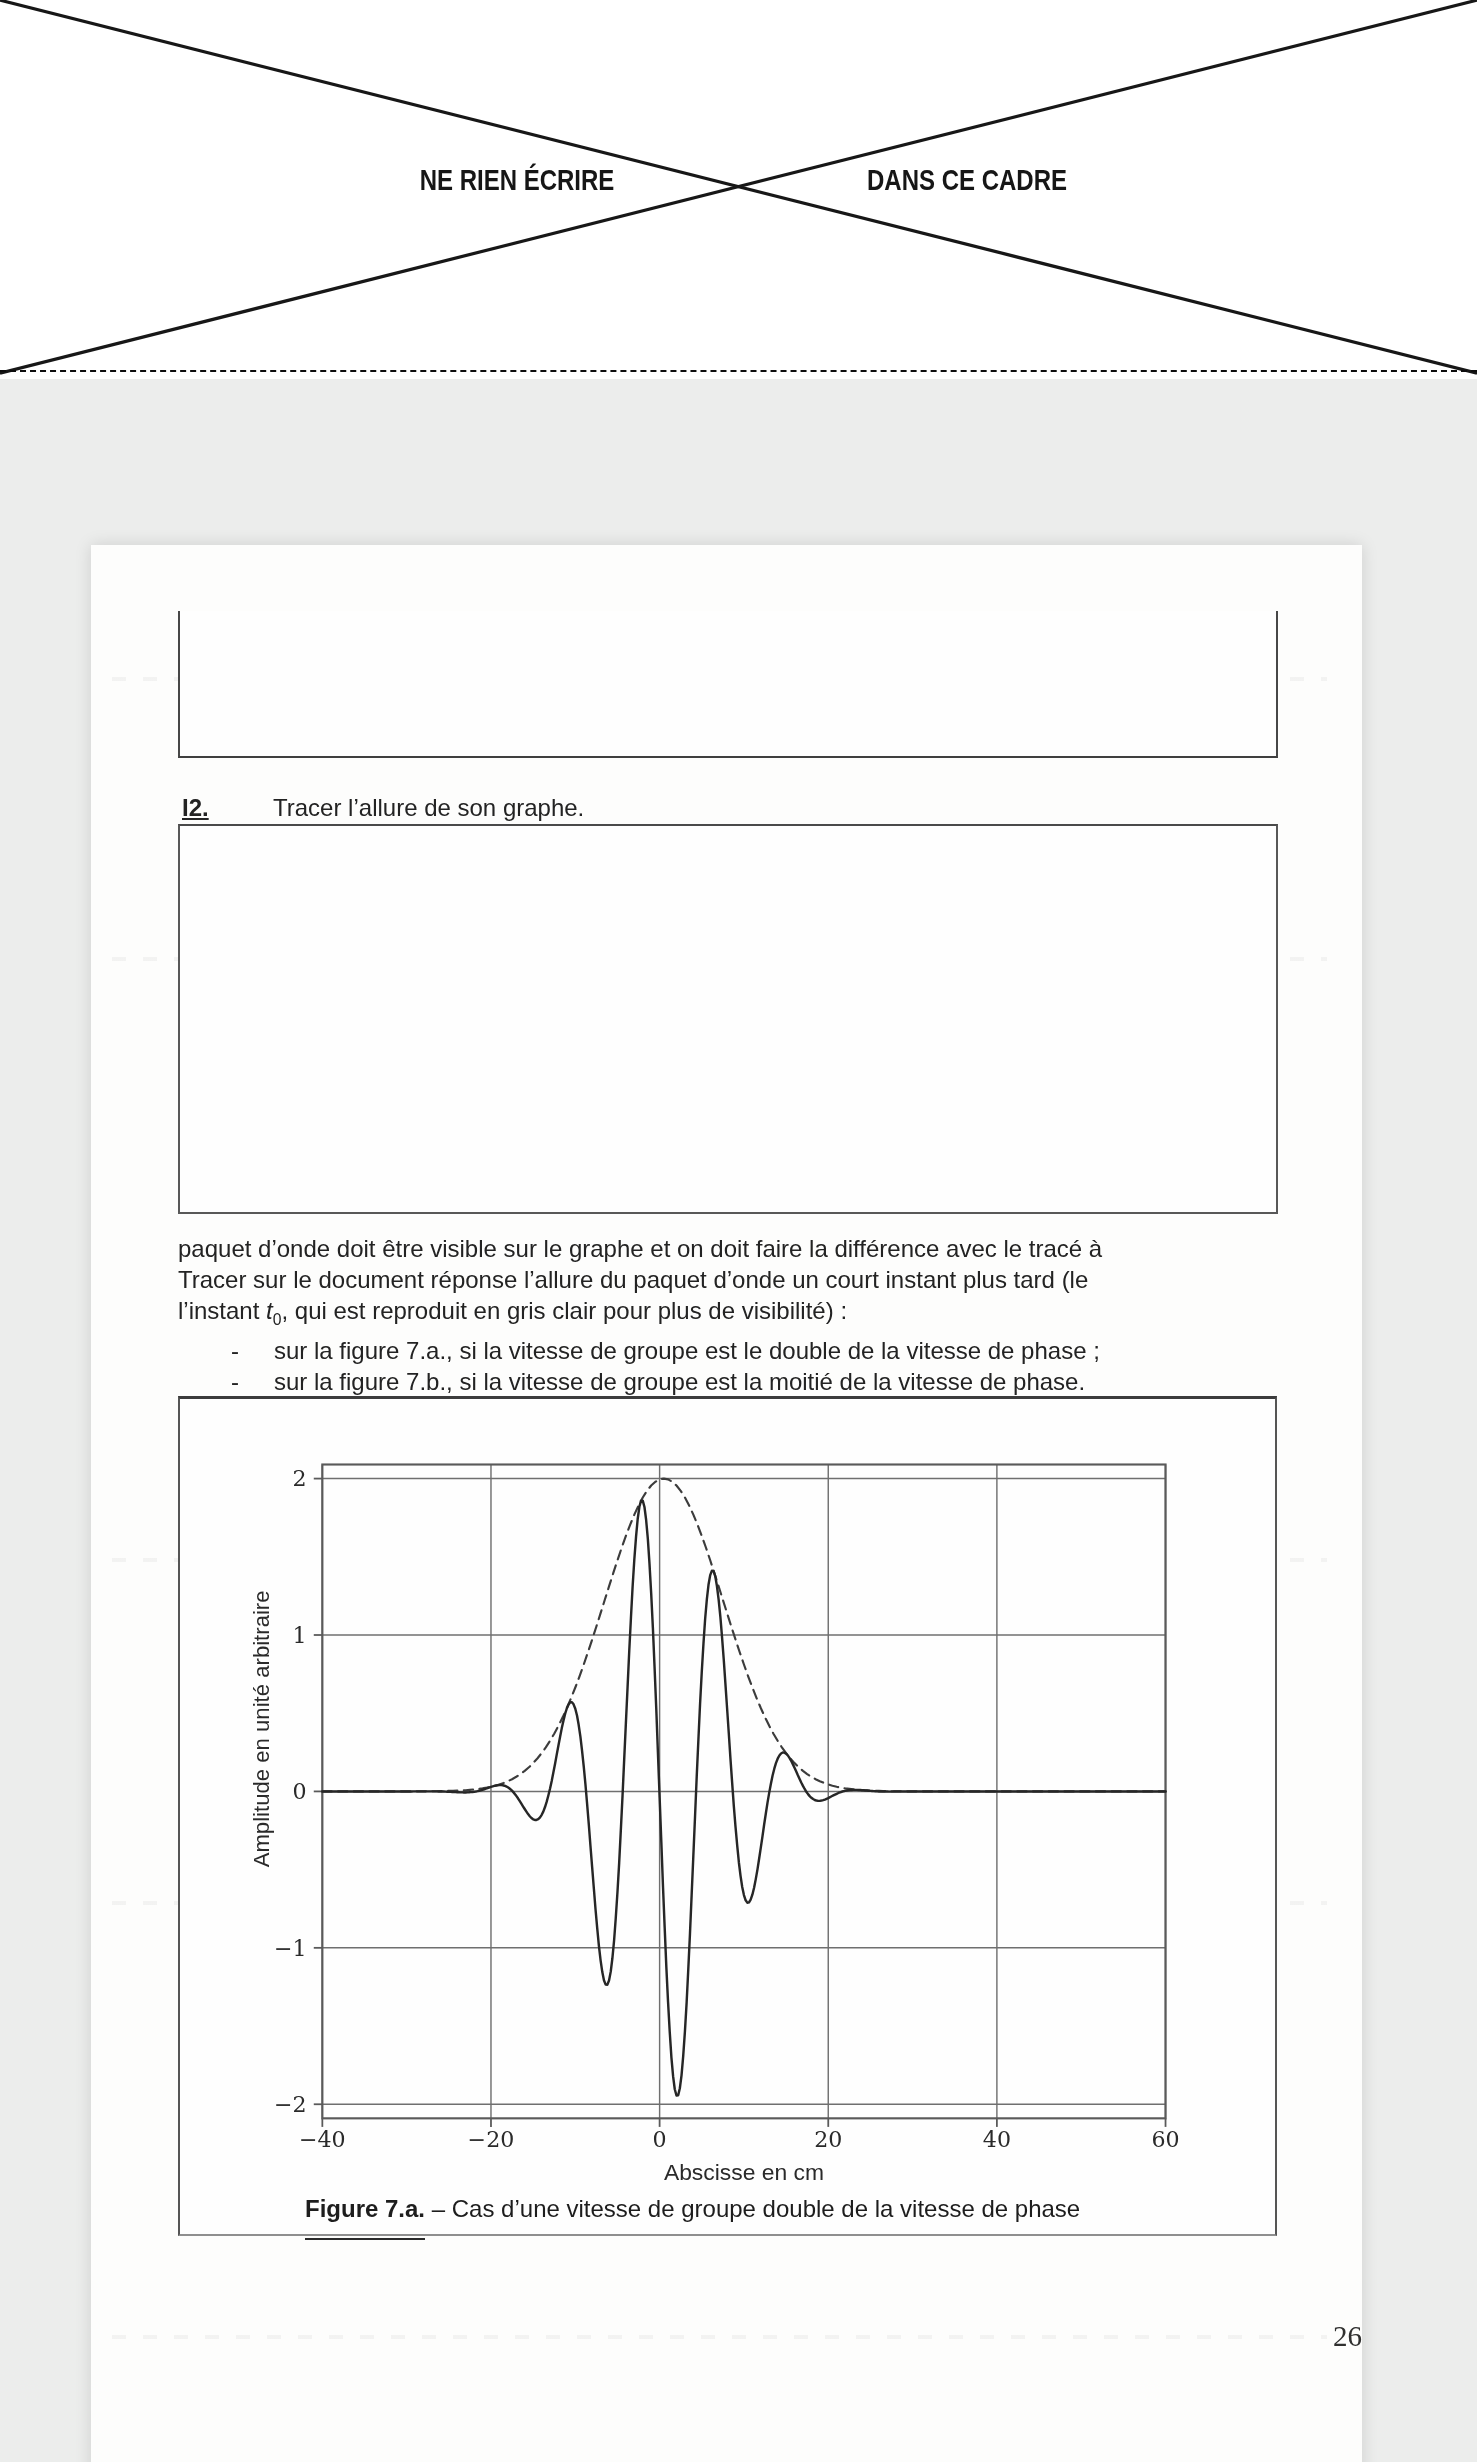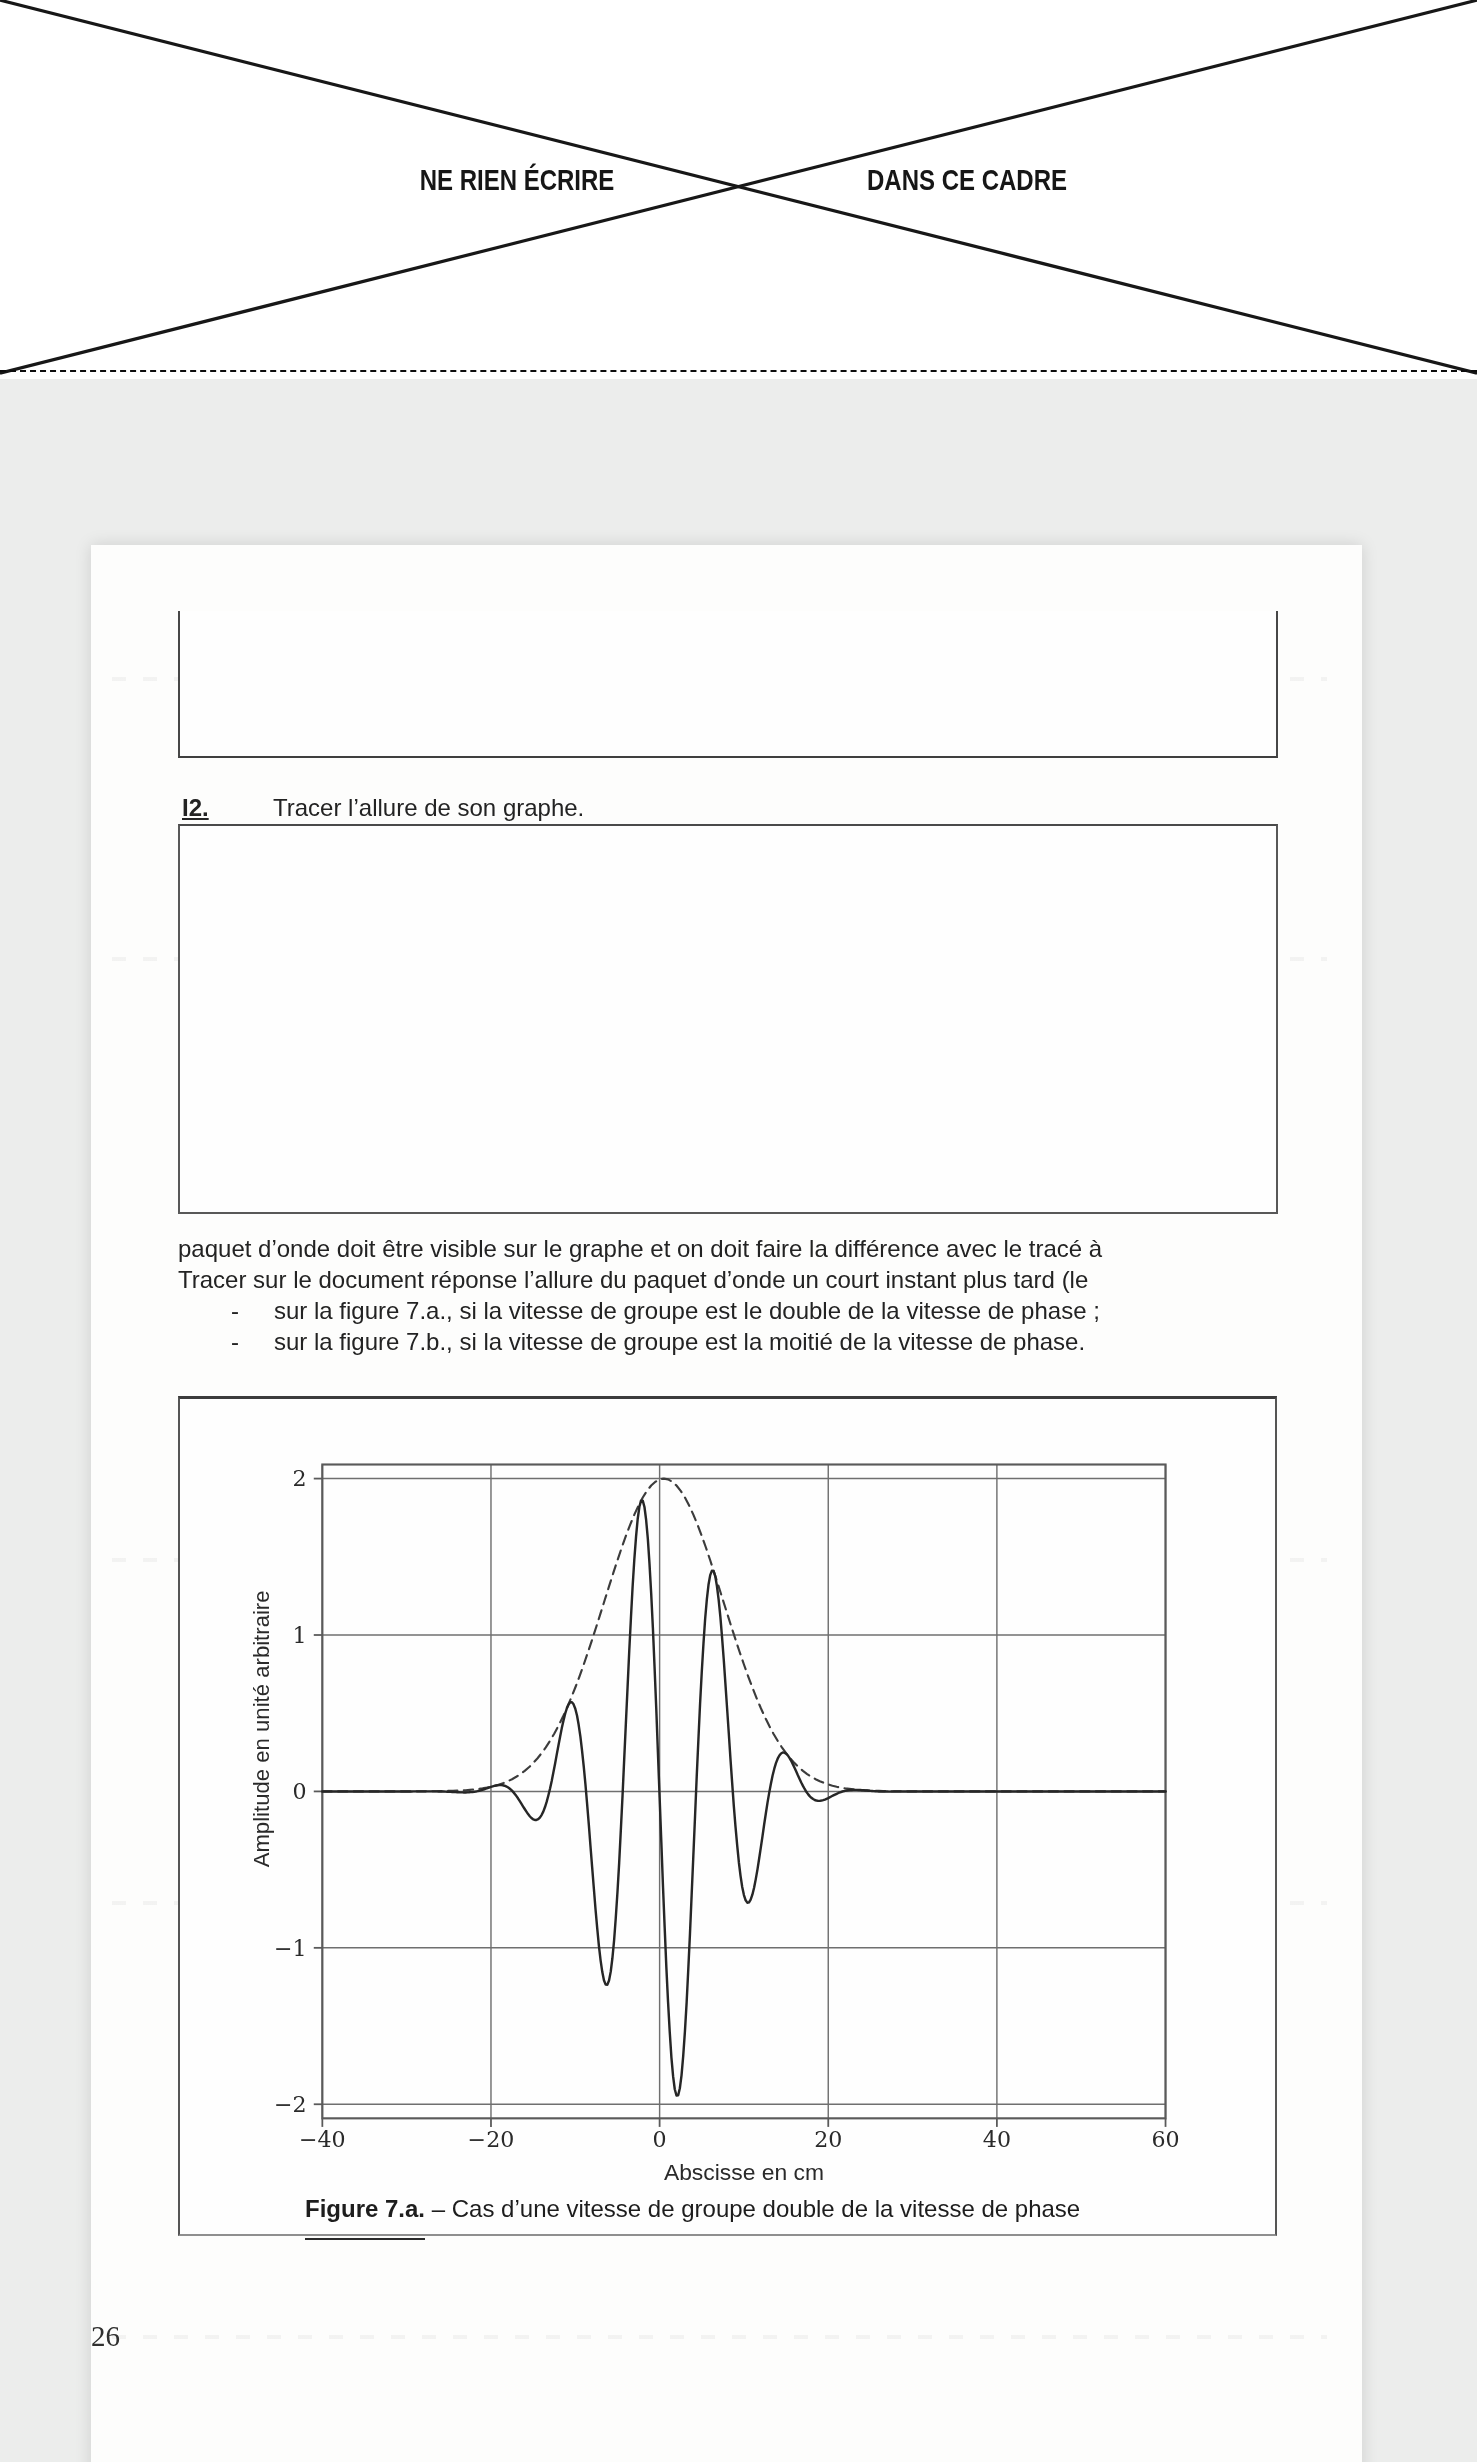--- a/index.html
+++ b/index.html
@@ -66,21 +66,21 @@
     border:2.1px solid #555555;border-top:3.6px solid #3c3c3c;border-bottom:2.1px solid #8f8f8f;
     background:#fefefe;box-sizing:border-box;
   }
   #chart-svg{position:absolute;left:-2.1px;top:-3.6px;}
   #figure-caption{
     position:absolute;left:125px;top:796px;font-size:24px;color:#1d1d1d;white-space:nowrap;
   }
   #figure-caption .cap-label{font-weight:700;border-bottom:2.9px solid #2a2a2a;padding-bottom:16px;}
   
   #page-number{
-    position:absolute;left:91px;top:2320px;width:1271px;text-align:left;
+    position:absolute;left:91px;top:2320px;width:1271px;text-align:right;
     font-family:"Liberation Serif", serif;font-size:29px;color:#30302f;
   }
 </style>
 </head>
 <body>
 
 <div id="top-zone">
   <svg id="cross-svg" width="1477" height="379" viewBox="0 0 2067 530">
     <line x1="0" y1="0" x2="2067" y2="522" stroke="#171717" stroke-width="4.5"></line>
     <line x1="2067" y1="0" x2="0" y2="522" stroke="#171717" stroke-width="4.5"></line>
@@ -105,20 +105,21 @@
   <div id="question-line">
     <span id="question-number">I2.</span>
     <span>Tracer l’allure de son graphe.</span>
   </div>
 
   <div id="answer-box-2"></div>
 
   <div id="instructions">
     <div class="para-line">paquet d’onde doit être visible sur le graphe et on doit faire la différence avec le tracé à</div>
     <div class="para-line">Tracer sur le document réponse l’allure du paquet d’onde un court instant plus tard (le</div>
+    <div class="para-line"><span>l’instant </span><i>t</i><sub>0</sub><span>, qui est reproduit en gris clair pour plus de visibilité) :</span></div>
     <div class="bullet-line">
       <span class="bullet-dash">-</span>
       <span>sur la figure 7.a., si la vitesse de groupe est le double de la vitesse de phase ;</span>
     </div>
     <div class="bullet-line">
       <span class="bullet-dash">-</span>
       <span>sur la figure 7.b., si la vitesse de groupe est la moitié de la vitesse de phase.</span>
     </div>
   </div>
 

